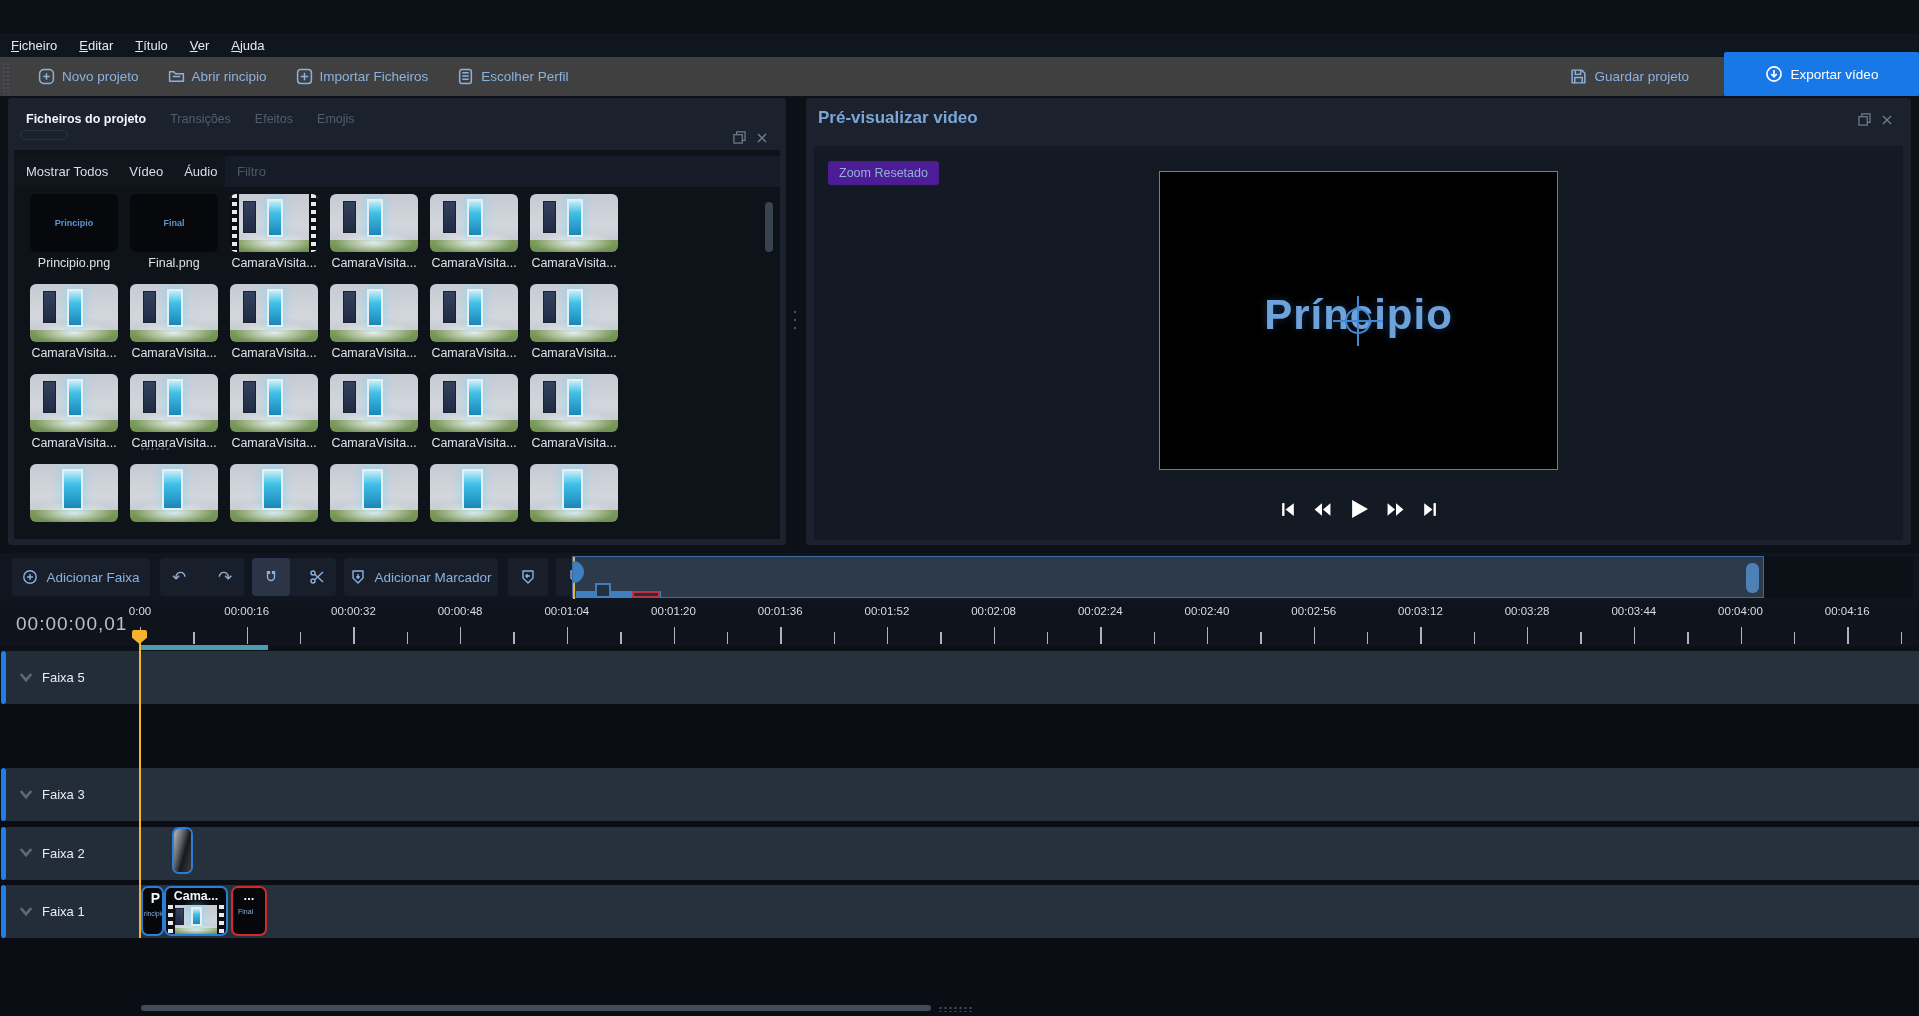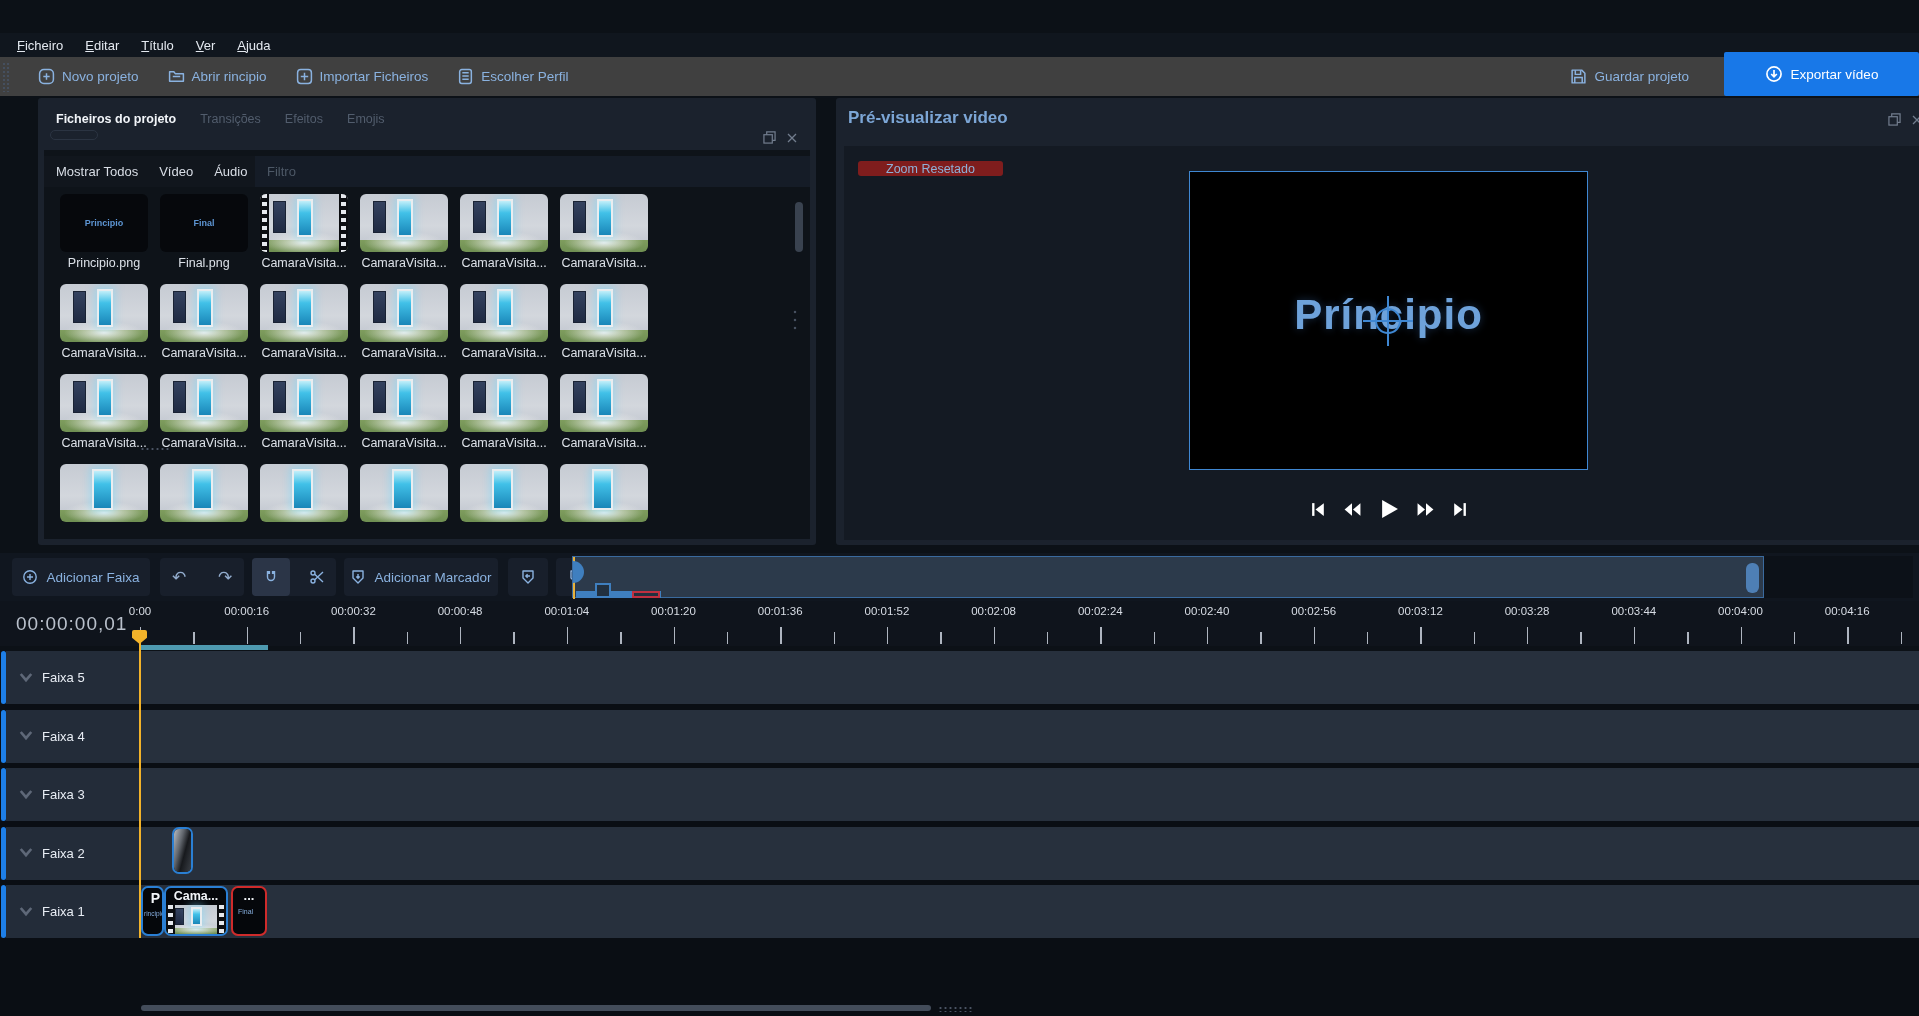--- a/index.html
+++ b/index.html
@@ -10,37 +10,37 @@
   
   #titlebar { position:absolute; left:0; top:0; width:1919px; height:33px; background:#1b212b; display:flex; align-items:center; }
   #logo { width:19px; height:19px; border-radius:50%; margin:0 9px 0 10px;
           background:radial-gradient(circle at 35% 30%, #d3dae2 0%, #8b97a7 38%, #2d3546 72%, #10141c 100%); }
   #win-title { font-size:13px; color:#e8edf4; }
   #win-controls { margin-left:auto; display:flex; height:33px; }
   .winbtn { width:57px; height:33px; display:flex; align-items:center; justify-content:center; color:#dfe4ec; }
   .winbtn svg { stroke:#e8edf4; stroke-width:1.2; fill:none; }
 
   
-  #menubar { position:absolute; left:0; top:33px; width:1919px; height:24px; background:#10161e; display:flex; align-items:center; padding-left:6px; }
+  #menubar { position:absolute; left:0; top:33px; width:1919px; height:24px; background:#10161e; display:flex; align-items:center; padding-left:0; }
   .menu-item { display:inline-block; font-size:13px; color:#e4e9f0; padding:2px 11px; }
   .menu-item::first-letter { text-decoration:underline; }
 
   
   #toolbar { position:absolute; left:0; top:57px; width:1919px; height:39px; background:#404040; display:flex; align-items:center; }
   #toolbar-handle { width:7px; height:30px; margin-left:2px;
       background-image:radial-gradient(circle,#454f5e 1px,transparent 1.2px); background-size:4px 4px; }
   .tbtn { display:flex; align-items:center; gap:7px; color:#8ab2e0; font-size:13.5px; margin-left:29px; white-space:nowrap; }
   .tbtn svg { stroke:#8ab2e0; fill:none; stroke-width:1.4; }
   #save-btn { position:absolute; right:230px; top:0; height:39px; }
   #export-btn { position:absolute; left:1724px; top:52px; width:195px; height:44px; background:#1878e8; border:none;
       display:flex; align-items:center; justify-content:center; gap:8px; color:#ffffff; font-size:13.5px; border-radius:2px; }
   #export-btn svg { stroke:#ffffff; fill:none; stroke-width:1.5; }
 
   
-  .dock { position:absolute; top:98px; height:447px; background:#1b222d; border-radius:3px;margin-left:30px; }
+  .dock { position:absolute; top:98px; height:447px; background:#1b222d; border-radius:3px; }
   #left-dock { left:8px; width:778px; }
   #right-dock { left:806px; width:1105px; }
   .dock-icons { position:absolute; display:flex; gap:10px; }
   .dock-icon { color:#7d8violet violet; }
   .dock-icon svg { stroke:#78839488; stroke-width:1.3; fill:none; }
 
   
   #dock-tabs { position:absolute; left:6px; top:10px; display:flex; gap:0; }
   .pf-tab { font-size:12.5px; color:#525d6d; padding:4px 12px; }
   .pf-tab.active { color:#f2f5f9; font-weight:bold; }
@@ -76,21 +76,21 @@
   #files-scrollbar { position:absolute; right:7px; top:50px; width:8px; height:330px; }
   #files-scrollthumb { position:absolute; left:0; top:2px; width:8px; height:50px; background:#39424f; border-radius:4px; }
 
   
   #dock-splitter { position:absolute; left:790px; top:306px; width:10px; height:28px;
       background-image:radial-gradient(circle,#46505f 1.4px,transparent 1.6px); background-size:10px 8px; background-repeat:repeat-y; background-position:center; }
 
   
   #preview-title { position:absolute; left:12px; top:10px; font-size:17px; font-weight:bold; color:#7ca6d6; }
   #preview-panel { position:absolute; left:8px; top:48px; width:1089px; height:394px; background:#141a23; }
-  #zoom-chip { position:absolute; left:14px; top:15px; height:15px; padding:0 28px; background:#7f1d1d; border-radius:3px;
+  #zoom-chip { position:absolute; left:14px; top:15px; height:24px; padding:0 11px; background:#4c1d95; border-radius:3px;
       color:#8fb1d8; font-size:12.5px; display:flex; align-items:center; }
   #video-frame { position:absolute; left:345px; top:25px; width:399px; height:299px; background:#000; }
   #sel-rect { position:absolute; inset:0; border:1.5px solid #3f87d2; }
   #canvas-text { position:absolute; left:0; right:0; top:120px; text-align:center; font-size:42px; font-weight:bold;
       color:#6ea2da; letter-spacing:1px; text-shadow:0 0 8px rgba(70,130,210,.35); }
   #crosshair { position:absolute; left:199px; top:150px; width:0; height:0; }
   #crosshair .circ { position:absolute; left:-13px; top:-13px; width:26px; height:26px; border:2px solid #3f87d2; border-radius:50%; }
   #crosshair .vl { position:absolute; left:-1px; top:-25px; width:1.6px; height:50px; background:#3f87d2; }
   #crosshair .hl { position:absolute; top:-1px; left:-25px; height:1.6px; width:50px; background:#3f87d2; }
   #playback { position:absolute; left:0; width:1089px; top:352px; display:flex; justify-content:center; align-items:center; gap:16px; }
@@ -618,30 +618,20 @@
       <div class="track-row" style="top: 0px;">
         <div class="track-bar"></div>
         <div class="track-header">
           <div class="track-chevron"><svg width="14" height="11" viewBox="0 0 16 12">
               <polyline points="2,2 8,9 14,2"></polyline>
             </svg></div>
           <div class="track-label">Faixa 5</div>
         </div>
         <div class="track-content"></div>
       </div>
-      <div class="track-row" style="top: 58.5px;">
-        <div class="track-bar"></div>
-        <div class="track-header">
-          <div class="track-chevron"><svg width="14" height="11" viewBox="0 0 16 12">
-              <polyline points="2,2 8,9 14,2"></polyline>
-            </svg></div>
-          <div class="track-label">Faixa 4</div>
-        </div>
-        <div class="track-content"></div>
-      </div>
       <div class="track-row" style="top: 117px;">
         <div class="track-bar"></div>
         <div class="track-header">
           <div class="track-chevron"><svg width="14" height="11" viewBox="0 0 16 12">
               <polyline points="2,2 8,9 14,2"></polyline>
             </svg></div>
           <div class="track-label">Faixa 3</div>
         </div>
         <div class="track-content"></div>
       </div>

